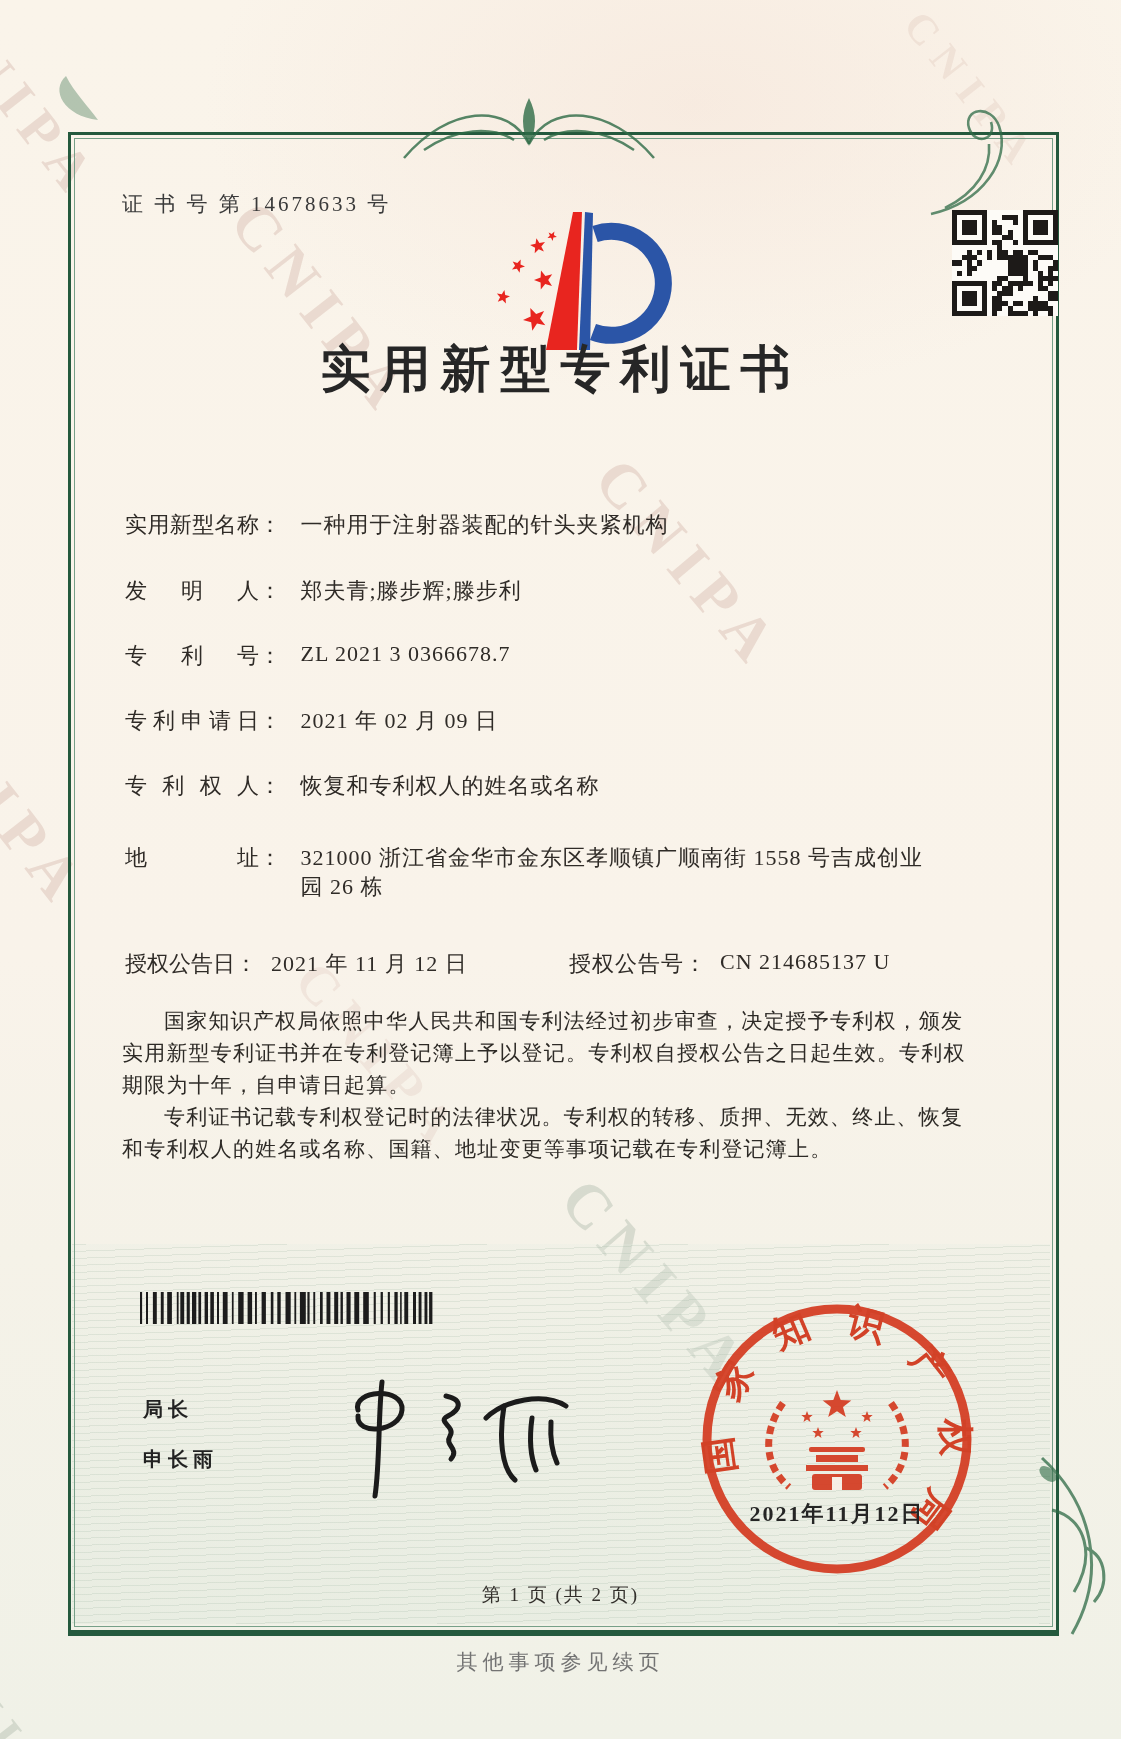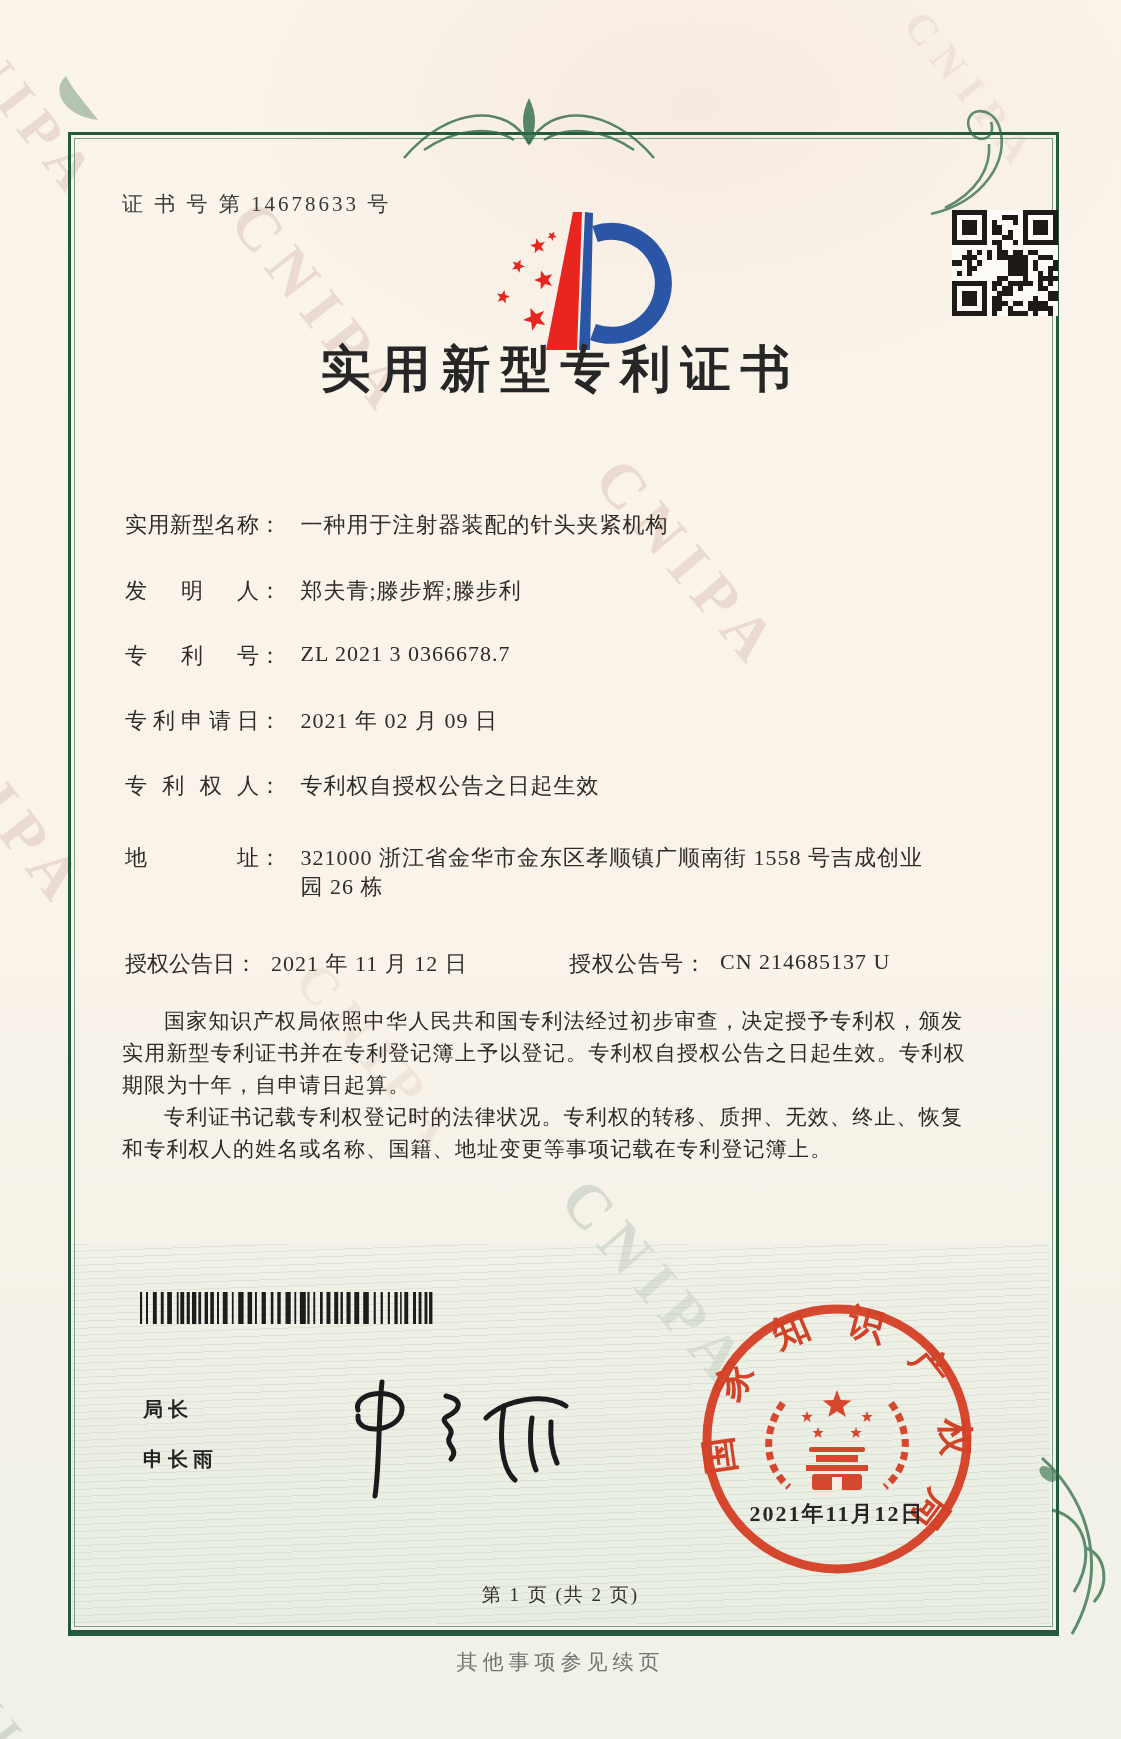--- a/index.html
+++ b/index.html
@@ -300,21 +300,21 @@
 <div class="abs field-row" style="top:641px;">
   <span class="flabel">专利号</span><span class="fcolon">：</span>
   <span class="fvalue">ZL 2021 3 0366678.7</span>
 </div>
 <div class="abs field-row" style="top:706px;">
   <span class="flabel">专利申请日</span><span class="fcolon">：</span>
   <span class="fvalue">2021 年 02 月 09 日</span>
 </div>
 <div class="abs field-row" style="top:771px;">
   <span class="flabel">专利权人</span><span class="fcolon">：</span>
-  <span class="fvalue">专利权自授权公告之日起生效</span>
+  <span class="fvalue">恢复和专利权人的姓名或名称</span>
 </div>
 <div class="abs field-row addr" style="top:843px;">
   <span class="flabel">地址</span><span class="fcolon">：</span>
   <span class="fvalue">321000 浙江省金华市金东区孝顺镇广顺南街 1558 号吉成创业园 26 栋</span>
 </div>
 <div class="abs field-row" style="top:949px;">
   <span>授权公告日</span><span>：</span><span class="fvalue">2021 年 11 月 12 日</span>
   <span class="pair2">
     <span class="flabel2">授权公告号</span><span>：</span><span class="fvalue">CN 214685137 U</span>
   </span>

